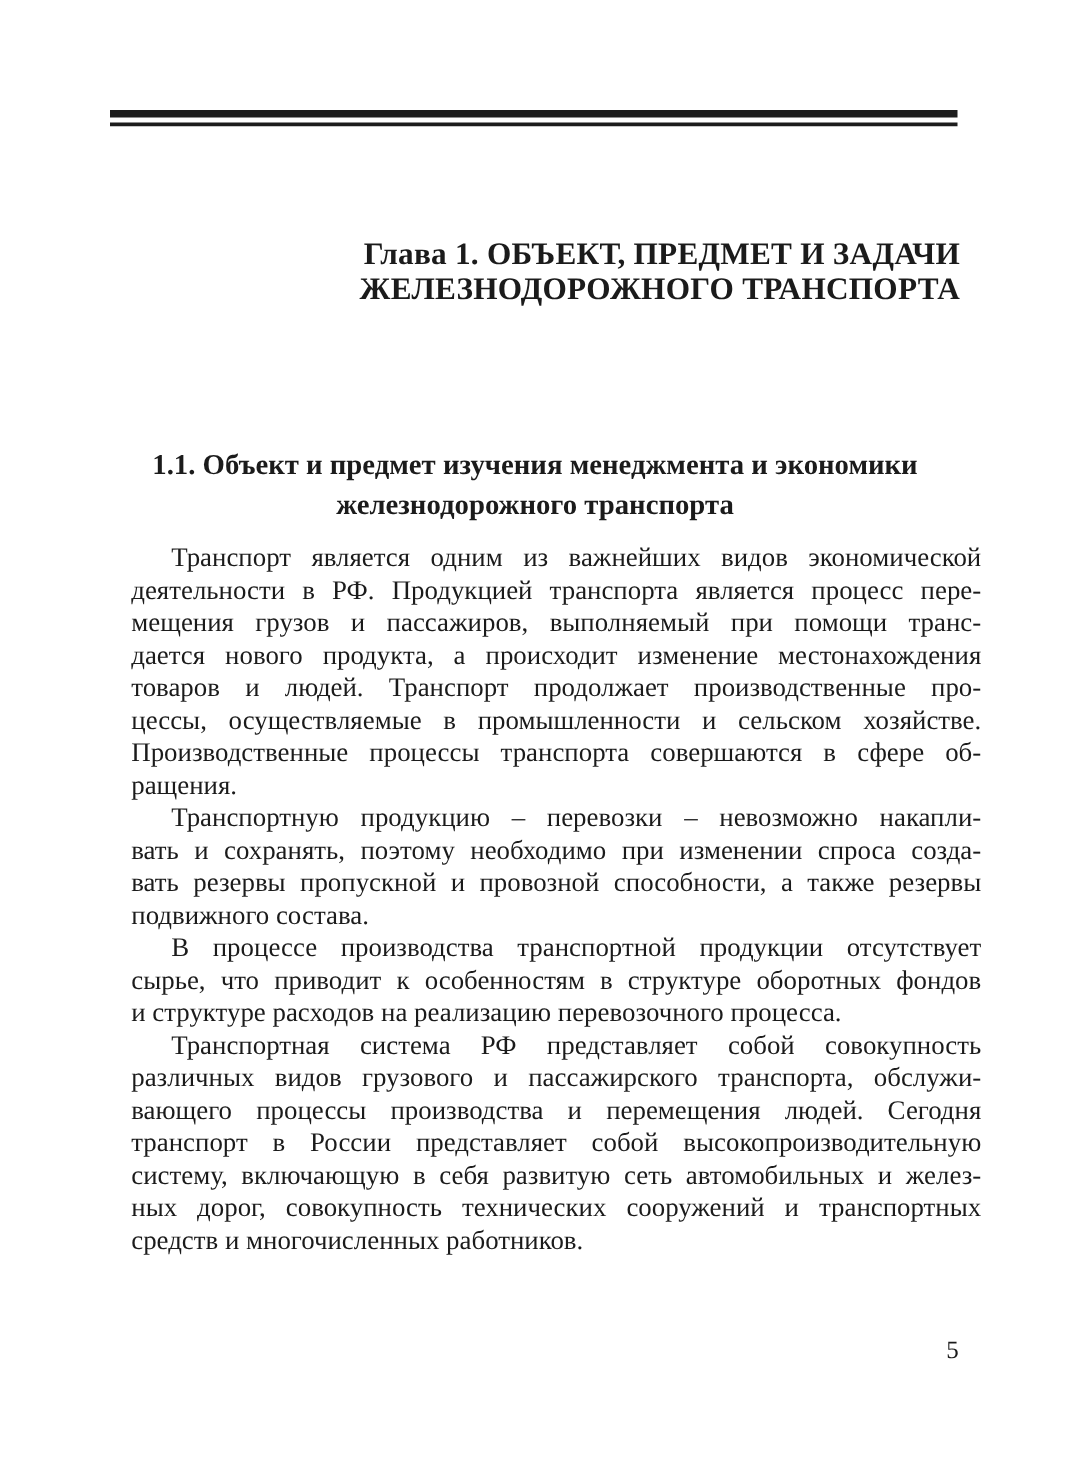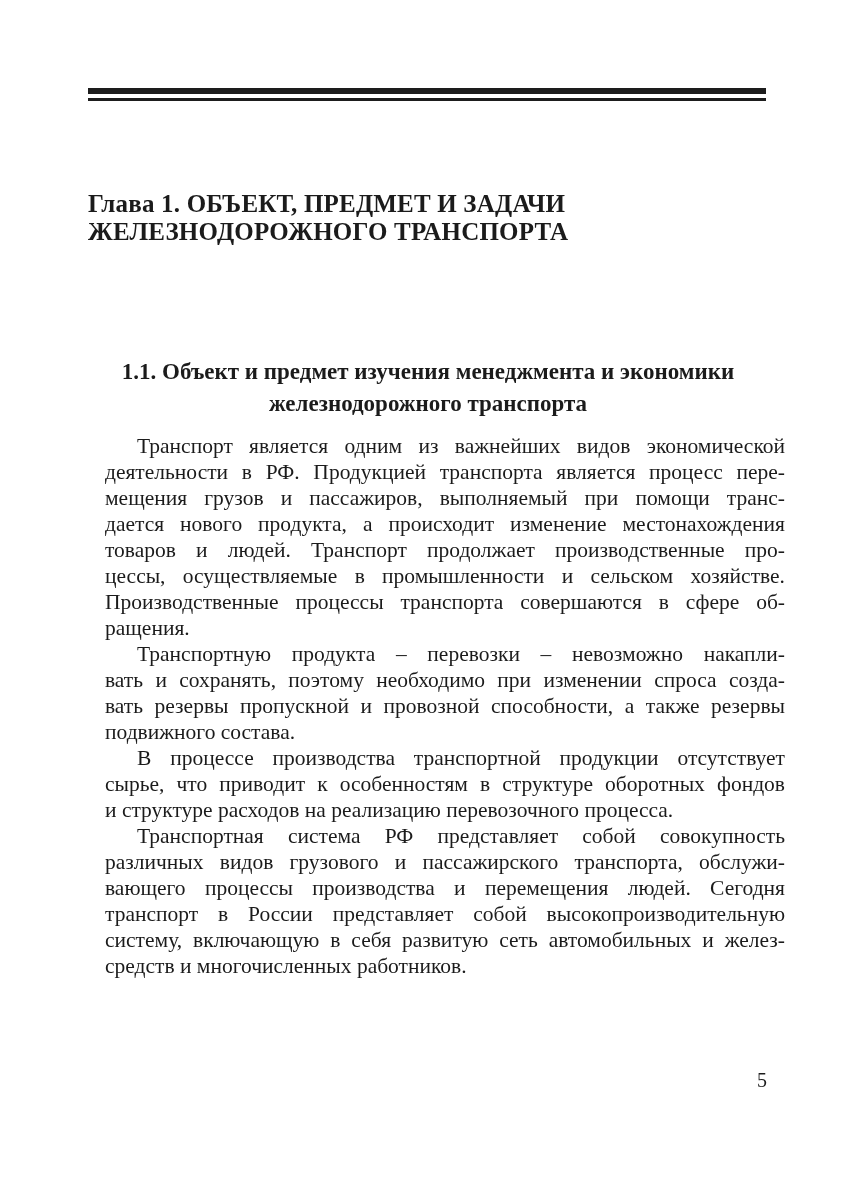--- a/index.html
+++ b/index.html
@@ -30,21 +30,21 @@
     height: 3px;
     margin-top: 4px;
     background: #1d1d1d;
   }
   .chapter-title {
     position: absolute;
     top: 190px;
     left: 88px;
     width: 680px;
     margin: 0;
-    text-align: left;
+    text-align: right;
     font-size: 25px;
     line-height: 28px;
     font-weight: bold;
     letter-spacing: 0.2px;
   }
   .chapter-title .line { display: block; }
   .section-heading {
     position: absolute;
     top: 356px;
     left: 88px;
@@ -110,38 +110,39 @@
       <span class="body-line">деятельности в РФ. Продукцией транспорта является процесс пере-</span>
       <span class="body-line">мещения грузов и пассажиров, выполняемый при помощи транс-</span>
       <span class="body-line">дается нового продукта, а происходит изменение местонахождения</span>
       <span class="body-line">товаров и людей. Транспорт продолжает производственные про-</span>
       <span class="body-line">цессы, осуществляемые в промышленности и сельском хозяйстве.</span>
       <span class="body-line">Производственные процессы транспорта совершаются в сфере об-</span>
       <span class="body-line last">ращения.</span>
     </p>
 
     <p class="para">
-      <span class="body-line indent">Транспортную продукта – перевозки – невозможно накапли-</span>
+      <span class="body-line indent">Транспортную продукцию – перевозки – невозможно накапли-</span>
       <span class="body-line">вать и сохранять, поэтому необходимо при изменении спроса созда-</span>
       <span class="body-line">вать резервы пропускной и провозной способности, а также резервы</span>
       <span class="body-line last">подвижного состава.</span>
     </p>
 
     <p class="para">
       <span class="body-line indent">В процессе производства транспортной продукции отсутствует</span>
       <span class="body-line">сырье, что приводит к особенностям в структуре оборотных фондов</span>
       <span class="body-line last">и структуре расходов на реализацию перевозочного процесса.</span>
     </p>
 
     <p class="para">
       <span class="body-line indent">Транспортная система РФ представляет собой совокупность</span>
       <span class="body-line">различных видов грузового и пассажирского транспорта, обслужи-</span>
       <span class="body-line">вающего процессы производства и перемещения людей. Сегодня</span>
       <span class="body-line">транспорт в России представляет собой высокопроизводительную</span>
       <span class="body-line">систему, включающую в себя развитую сеть автомобильных и желез-</span>
+      <span class="body-line">ных дорог, совокупность технических сооружений и транспортных</span>
       <span class="body-line last">средств и многочисленных работников.</span>
     </p>
 
   </div>
 
   <div class="page-number">5</div>
 
 </div>
 
 </body></html>

